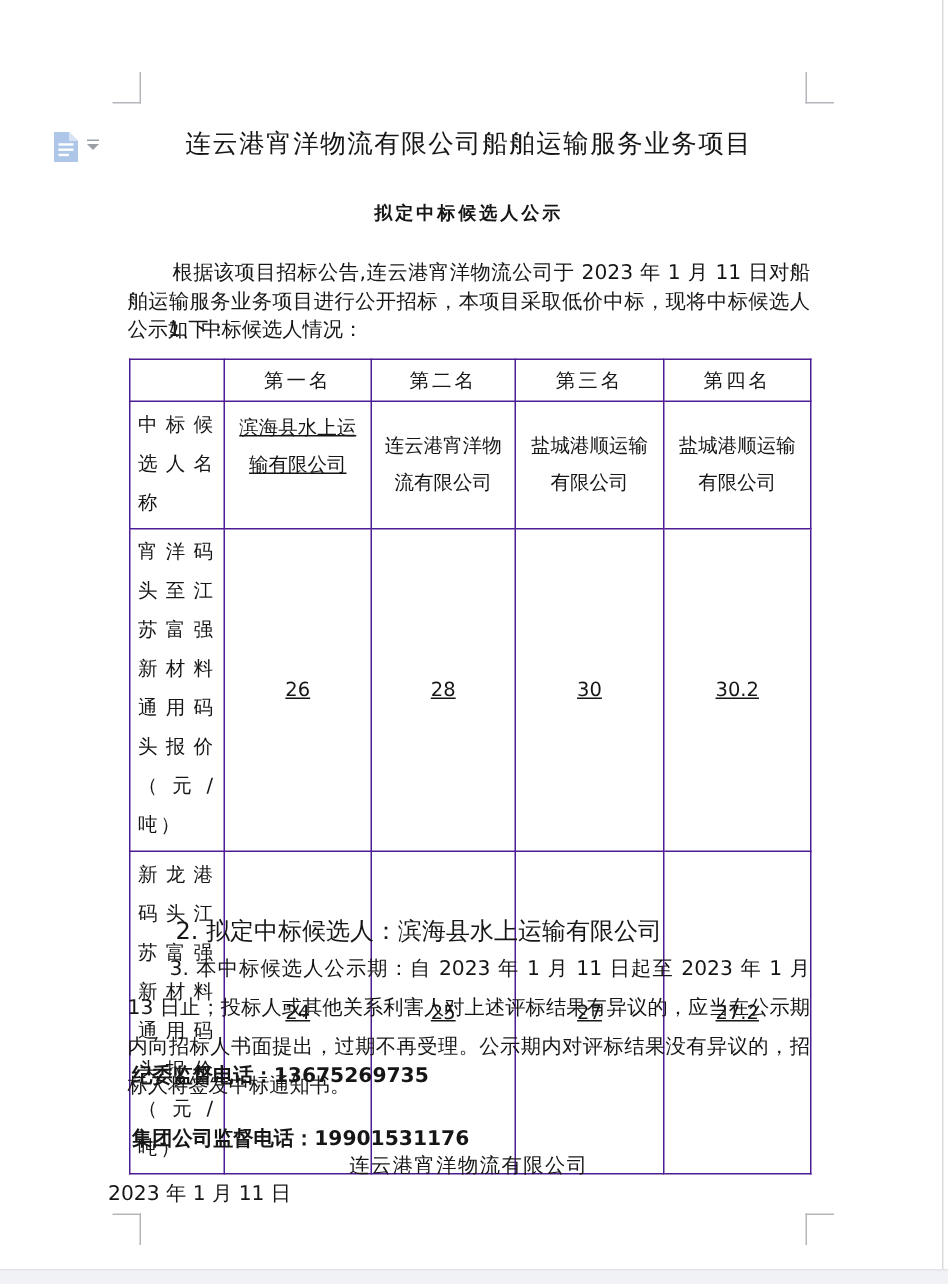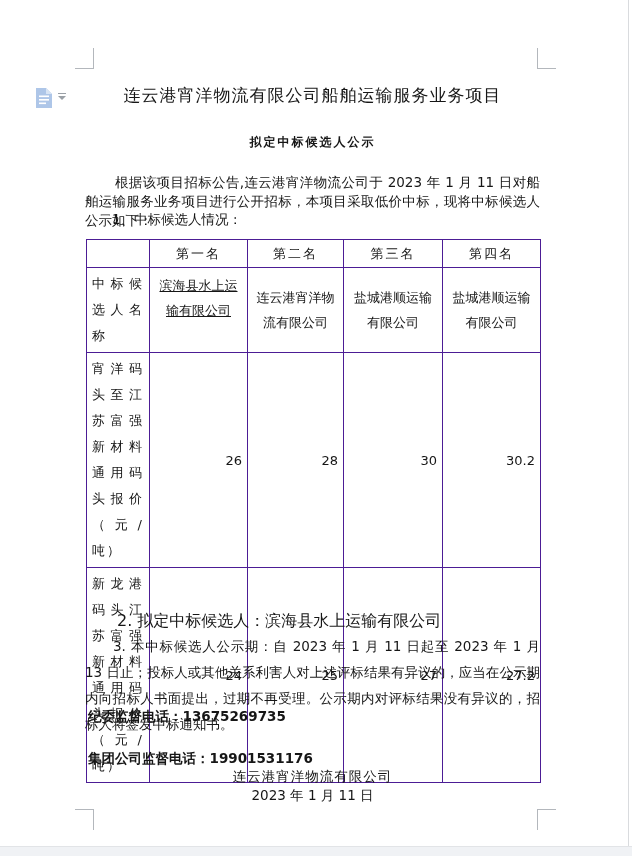--- a/index.html
+++ b/index.html
@@ -30,27 +30,27 @@
   table.candidates td{border:1px solid #4c1d95;padding:3px 5px;overflow:hidden;}
   tr.hdr{height:28px;}
   tr.names{height:78px;}
   tr.price1{height:133px;}
   tr.price2{height:128px;}
   td.corner{}
   td.rank{text-align:center;vertical-align:middle;letter-spacing:2px;}
   td.lbl{text-align:justify;vertical-align:top;letter-spacing:2px;line-height:26px;padding-top:6px;}
   td.name{text-align:center;vertical-align:middle;line-height:25px;}
   td.name.first{vertical-align:top;padding-top:5px;text-decoration:underline;}
-  td.price{text-align:right;vertical-align:middle;}
+  td.price{text-align:center;vertical-align:middle;text-decoration:underline;}
   .item2{position:absolute;left:85px;top:611px;width:455px;font-size:16px;padding-left:32px;box-sizing:border-box;}
   .item3{position:absolute;left:85px;top:633px;width:455px;font-size:13.5px;line-height:26px;text-align:justify;text-indent:28px;}
   .phone1{position:absolute;left:88px;top:708px;font-size:13.5px;font-weight:bold;}
   .phone2{position:absolute;left:88px;top:750px;font-size:13.5px;font-weight:bold;}
   .sig-company{position:absolute;left:85px;top:768px;width:455px;text-align:center;font-size:13.5px;letter-spacing:1px;}
-  .sig-date{position:absolute;left:97px;top:787px;width:431px;text-align:center;font-size:13.5px;}
+  .sig-date{position:absolute;left:72px;top:787px;width:431px;text-align:left;font-size:13.5px;}
 </style>
 </head>
 <body>
 
 <div class="edge-right"></div>
 <div class="canvas-bottom"></div>
 <div class="mark tl"></div>
 <div class="mark tr"></div>
 <div class="mark bl"></div>
 <div class="mark br"></div>

